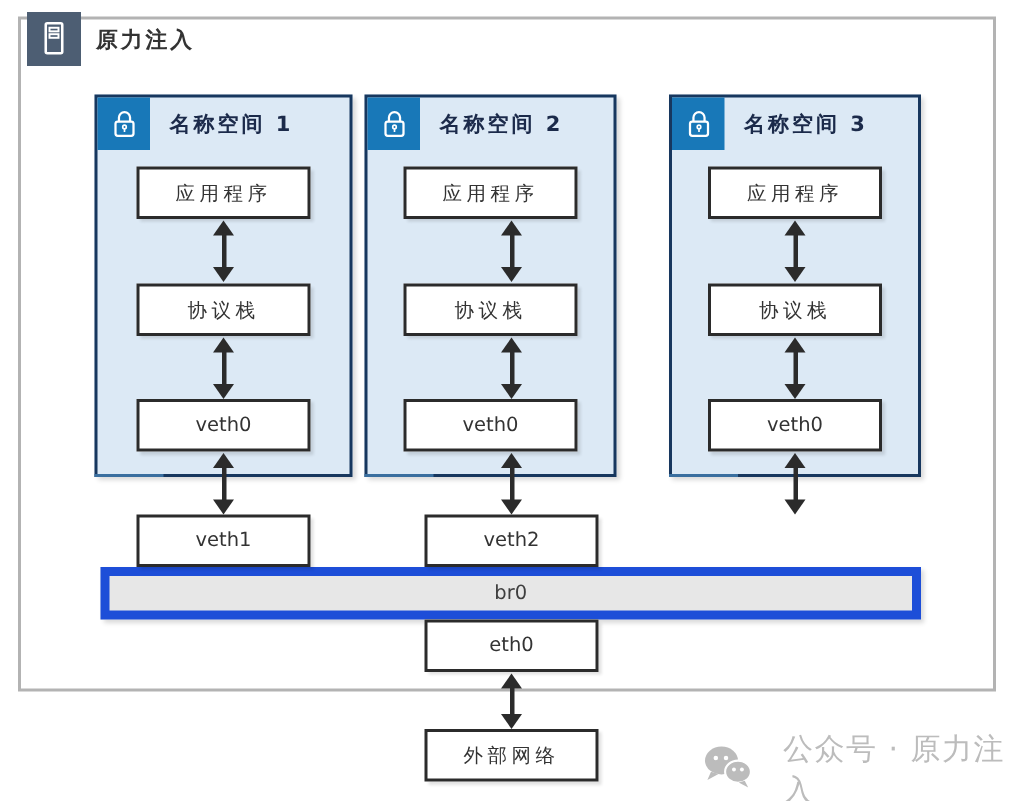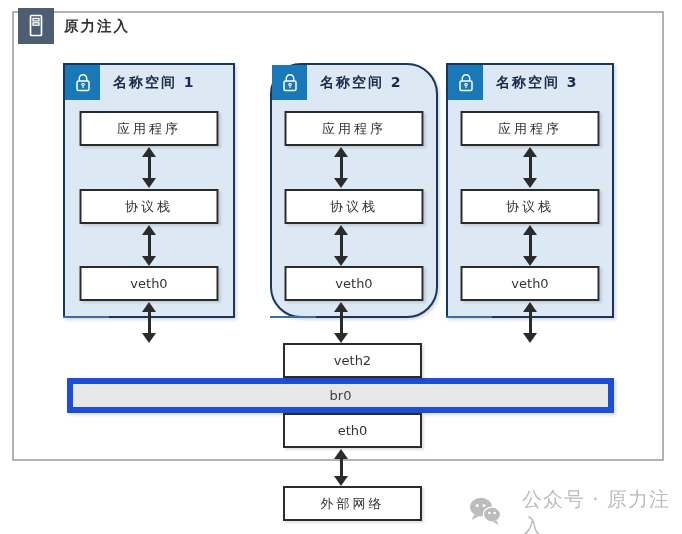--- a/index.html
+++ b/index.html
@@ -32,21 +32,21 @@
   .ns-icon{
     position:absolute;left:0;top:0;width:35px;height:35px;background:#1878b8;
     display:flex;align-items:center;justify-content:center;
   }
   .ns-label{
     position:absolute;left:48px;top:0;height:35px;display:flex;align-items:center;
     font-size:14px;font-weight:bold;color:#1b2a4a;letter-spacing:2px;
   }
   
   .node{
-    position:absolute;width:139px;height:35px;background:#fff;border:2px solid #2b2b2b;
+    position:absolute;width:116px;height:35px;background:#fff;border:2px solid #2b2b2b;
     box-sizing:border-box;display:flex;align-items:center;justify-content:center;
     font-size:13px;color:#333;box-shadow:2px 2px 2px rgba(0,0,0,0.12);z-index:2;
   }
   .node.in-ns{left:50%;transform:translateX(-50%);}
   .cjk{letter-spacing:3px;}
   
   .bridge-bar{
     position:absolute;left:67px;top:378px;width:547px;height:35px;background:#e7e7e7;
     border:6px solid #1d4ed8;box-sizing:border-box;display:flex;align-items:center;
     justify-content:center;font-size:13px;color:#3f3f3f;
@@ -96,21 +96,21 @@
         <circle cx="12" cy="13.6" r="1.2" fill="none" stroke="#fff" stroke-width="1.1"></circle>
         <line x1="12" y1="14.8" x2="12" y2="17" stroke="#fff" stroke-width="1.1"></line>
       </svg>
     </div>
     <div class="ns-label">名称空间 1</div>
     <div class="node in-ns cjk" style="top:46px;">应用程序</div>
     <div class="node in-ns cjk" style="top:124px;">协议栈</div>
     <div class="node in-ns" style="top:201px;">veth0</div>
   </div>
 
-  <div class="ns" style="left:270px;width:168px;border-radius:31px;">
+  <div class="ns" style="left:243px;width:168px;">
     <div class="ns-icon">
       <svg width="24" height="24" viewBox="0 0 24 24" aria-hidden="true">
         <rect x="6" y="10" width="12" height="9.5" rx="1.5" fill="none" stroke="#fff" stroke-width="1.5"></rect>
         <path d="M8.3 10 V7.4 a3.7 3.7 0 0 1 7.4 0 V10" fill="none" stroke="#fff" stroke-width="1.5"></path>
         <circle cx="12" cy="13.6" r="1.2" fill="none" stroke="#fff" stroke-width="1.1"></circle>
         <line x1="12" y1="14.8" x2="12" y2="17" stroke="#fff" stroke-width="1.1"></line>
       </svg>
     </div>
     <div class="ns-label">名称空间 2</div>
     <div class="node in-ns cjk" style="top:46px;">应用程序</div>
@@ -158,20 +158,21 @@
     </div>
   <div class="arrow-v" style="left:523px;top:225px;height:41px;">
       <span class="shaft"></span>
     </div>
   <div class="arrow-v" style="left:523px;top:302px;height:41px;">
       <span class="shaft"></span>
     </div>
 
   <div class="bridge-bar">br0</div>
 
+  <div class="node" style="left:91px;top:343px;">veth1</div>
   <div class="node" style="left:283px;top:343px;">veth2</div>
 
   <div class="node" style="left:283px;top:413px;">eth0</div>
 
   <div class="arrow-v" style="left:334px;top:449px;height:37px;">
       <span class="shaft"></span>
     </div>
 
   <div class="node cjk" style="left:283px;top:486px;">外部网络</div>
 

